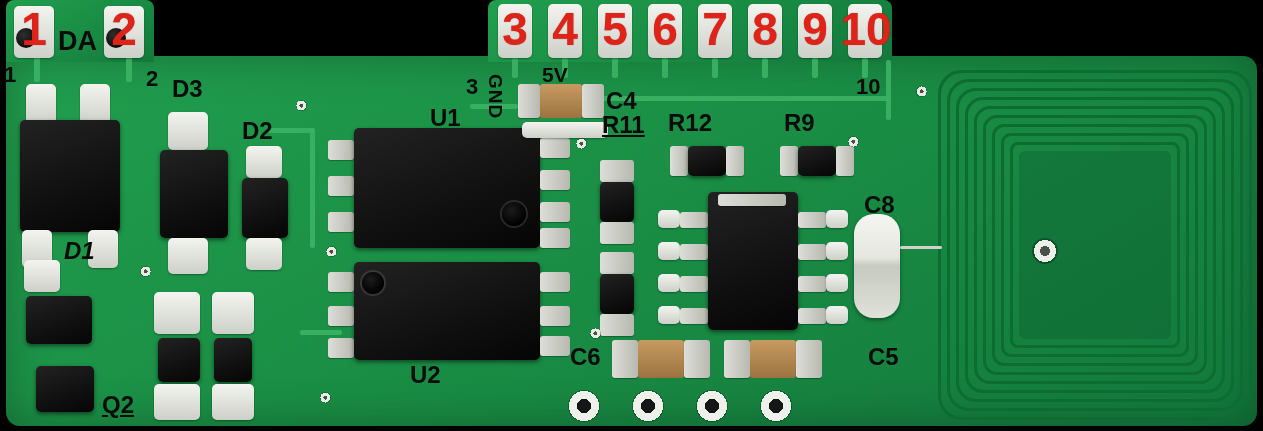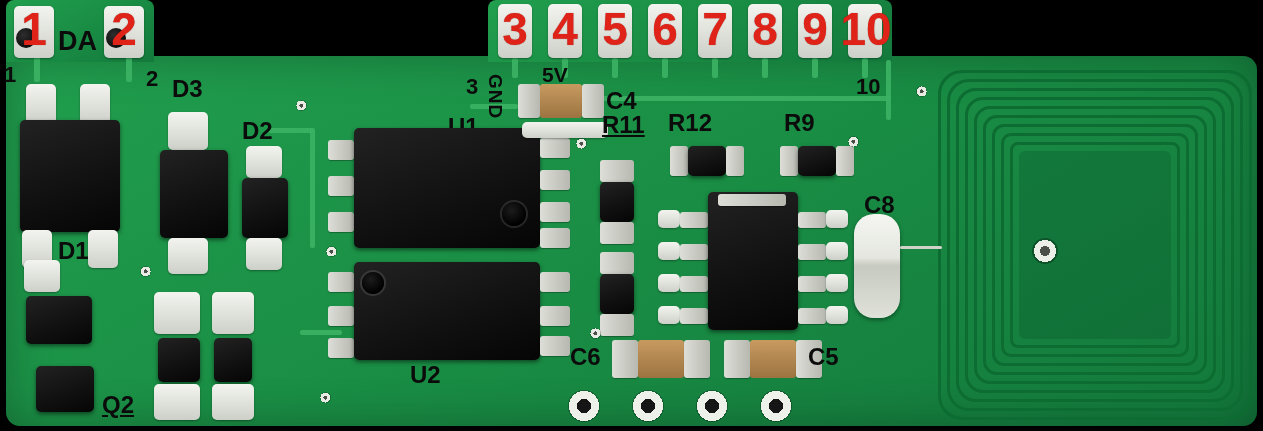--- a/index.html
+++ b/index.html
@@ -89,33 +89,33 @@
   <div class="sk sk-small" style="left:466px;top:74px;">3</div>
   <div class="sk sk-small" style="left:856px;top:74px;">10</div>
   <div class="sk sk-vert" style="left:482px;top:74px;">GND</div>
   <div class="sk" style="left:542px;top:62px;font-size:21px;">5V</div>
 
   <div class="pad" style="left:26px;top:84px;width:30px;height:40px;"></div>
   <div class="pad" style="left:80px;top:84px;width:30px;height:40px;"></div>
   <div class="body" style="left:20px;top:120px;width:100px;height:112px;"></div>
   <div class="pad" style="left:22px;top:230px;width:30px;height:38px;"></div>
   <div class="pad" style="left:88px;top:230px;width:30px;height:38px;"></div>
-  <div class="sk" style="left:58px;top:238px;">D1</div>
+  <div class="sk" style="left:64px;top:238px;font-style:italic;">D1</div>
 
   <div class="sk" style="left:172px;top:76px;">D3</div>
   <div class="pad" style="left:168px;top:112px;width:40px;height:38px;"></div>
   <div class="body" style="left:160px;top:150px;width:68px;height:88px;"></div>
   <div class="pad" style="left:168px;top:238px;width:40px;height:36px;"></div>
 
   <div class="sk" style="left:242px;top:118px;text-align:center;">D2</div>
   <div class="pad" style="left:246px;top:146px;width:36px;height:32px;"></div>
   <div class="body" style="left:242px;top:178px;width:46px;height:60px;"></div>
   <div class="pad" style="left:246px;top:238px;width:36px;height:32px;"></div>
 
-  <div class="sk" style="left:430px;top:114px;margin-left:18px;">U1</div>
+  <div class="sk" style="left:430px;top:105px;">U1</div>
   <div class="pin" style="left:328px;top:140px;width:26px;height:20px;"></div>
   <div class="pin" style="left:328px;top:176px;width:26px;height:20px;"></div>
   <div class="pin" style="left:328px;top:212px;width:26px;height:20px;"></div>
   <div class="body" style="left:354px;top:128px;width:186px;height:120px;"></div>
   <div class="markerdot" style="left:502px;top:202px;width:24px;height:24px;"></div>
   <div class="pin" style="left:540px;top:138px;width:30px;height:20px;"></div>
   <div class="pin" style="left:540px;top:170px;width:30px;height:20px;"></div>
   <div class="pin" style="left:540px;top:202px;width:30px;height:20px;"></div>
   <div class="pin" style="left:540px;top:228px;width:30px;height:20px;"></div>
 
@@ -189,21 +189,21 @@
        box-shadow:0 2px 4px rgba(0,0,0,.4);"></div>
 
   <div class="sk" style="left:570px;top:344px;">C6</div>
   <div class="pin" style="left:612px;top:340px;width:26px;height:38px;"></div>
   <div class="tan" style="left:638px;top:340px;width:46px;height:38px;"></div>
   <div class="pin" style="left:684px;top:340px;width:26px;height:38px;"></div>
 
   <div class="pin" style="left:724px;top:340px;width:26px;height:38px;"></div>
   <div class="tan" style="left:750px;top:340px;width:46px;height:38px;"></div>
   <div class="pin" style="left:796px;top:340px;width:26px;height:38px;"></div>
-  <div class="sk" style="left:808px;top:344px;">C5</div>
+  <div class="sk" style="left:868px;top:344px;">C5</div>
 
   <div class="hole" style="left:568px;top:390px;"></div>
   <div class="hole" style="left:632px;top:390px;"></div>
   <div class="hole" style="left:696px;top:390px;"></div>
   <div class="hole" style="left:760px;top:390px;"></div>
 
   <div style="position:absolute;left:938px;top:70px;width:314px;height:350px;">
     <div class="ring" style="inset:0px;border-radius:24px;"></div>
     <div class="ring" style="inset:9px;border-radius:22px;"></div>
     <div class="ring" style="inset:18px;border-radius:20px;"></div>

